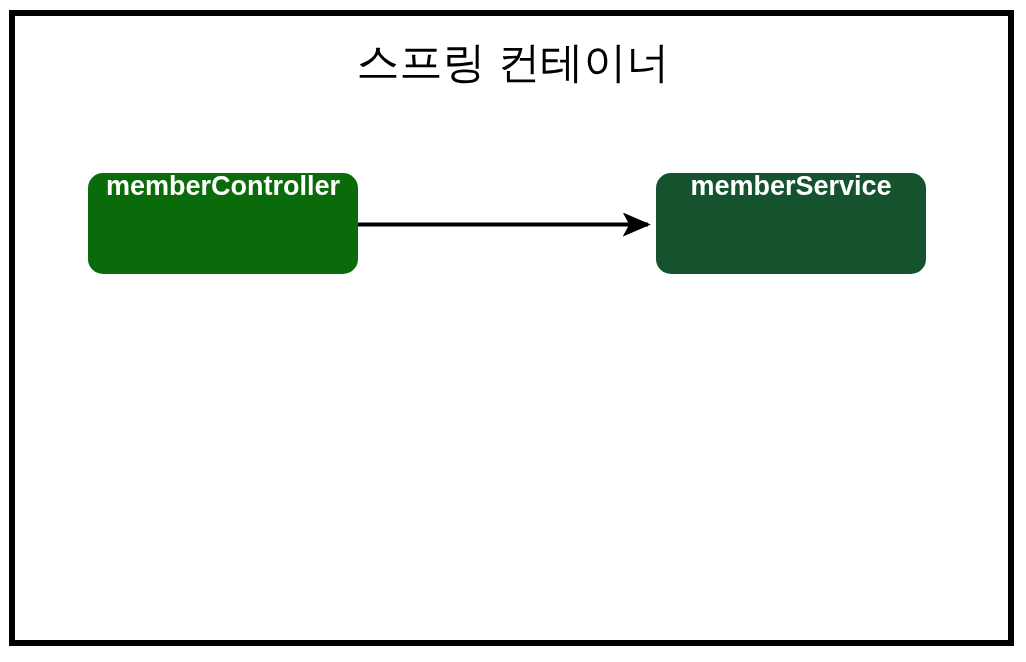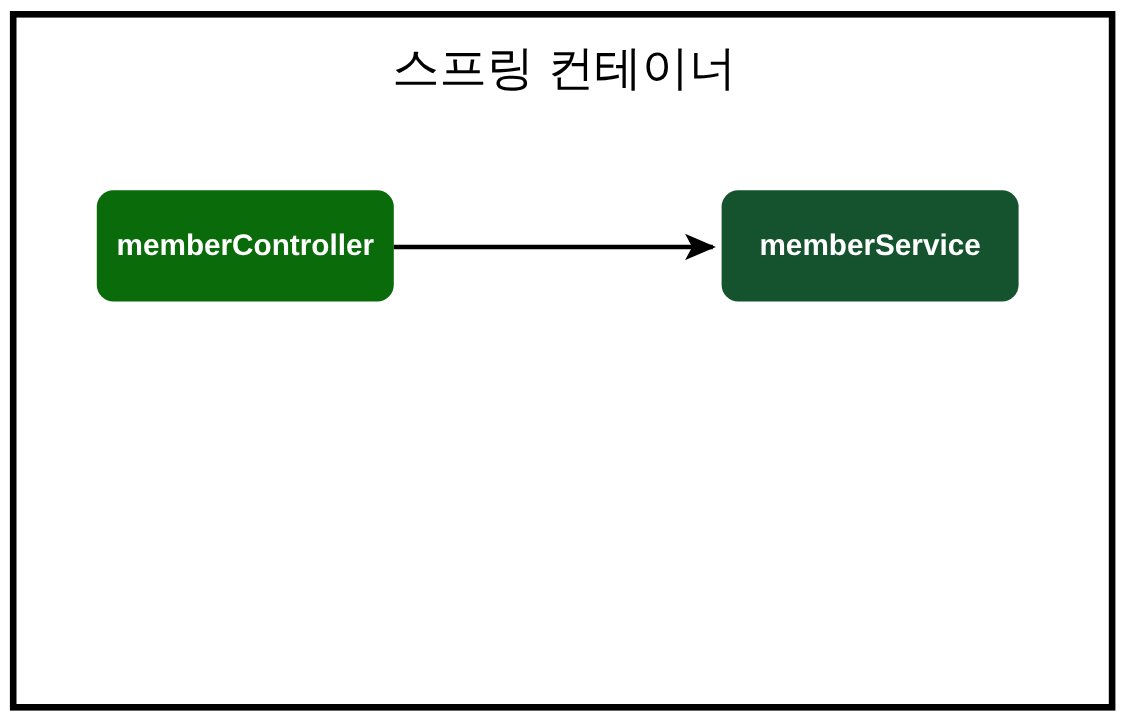--- a/index.html
+++ b/index.html
@@ -46,21 +46,21 @@
     letter-spacing: 0px;
     white-space: nowrap;
   }
 
   
   .bean-node {
     position: absolute;
     box-sizing: border-box;
     border-radius: 15px;
     display: flex;
-    align-items: center;
+    align-items: flex-start;
     justify-content: center;
     color: #ffffff;
     font-size: 27px;
     font-weight: bold;
     line-height: 1;
     white-space: nowrap;
     user-select: none;
   }
 
   #bean-member-controller {

